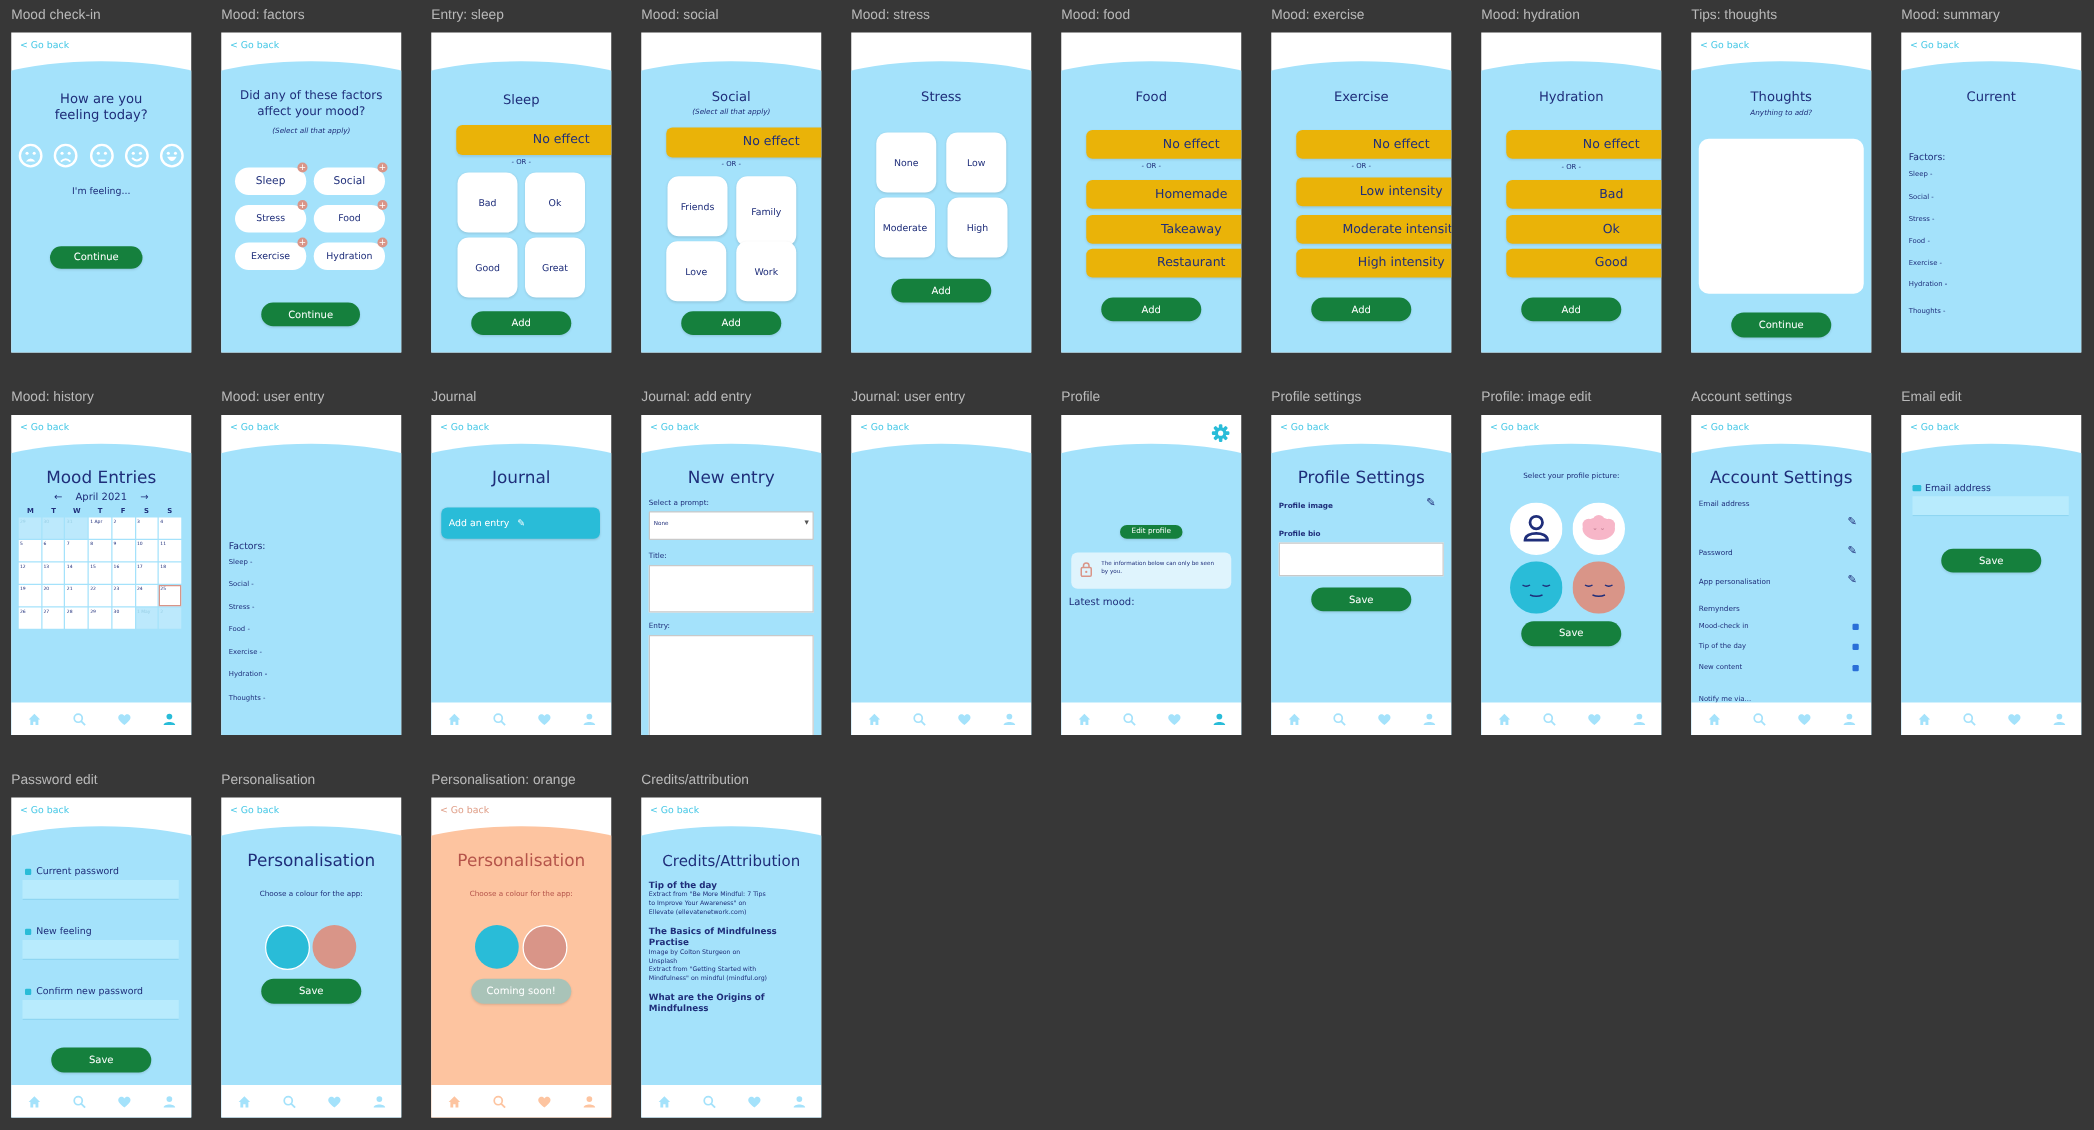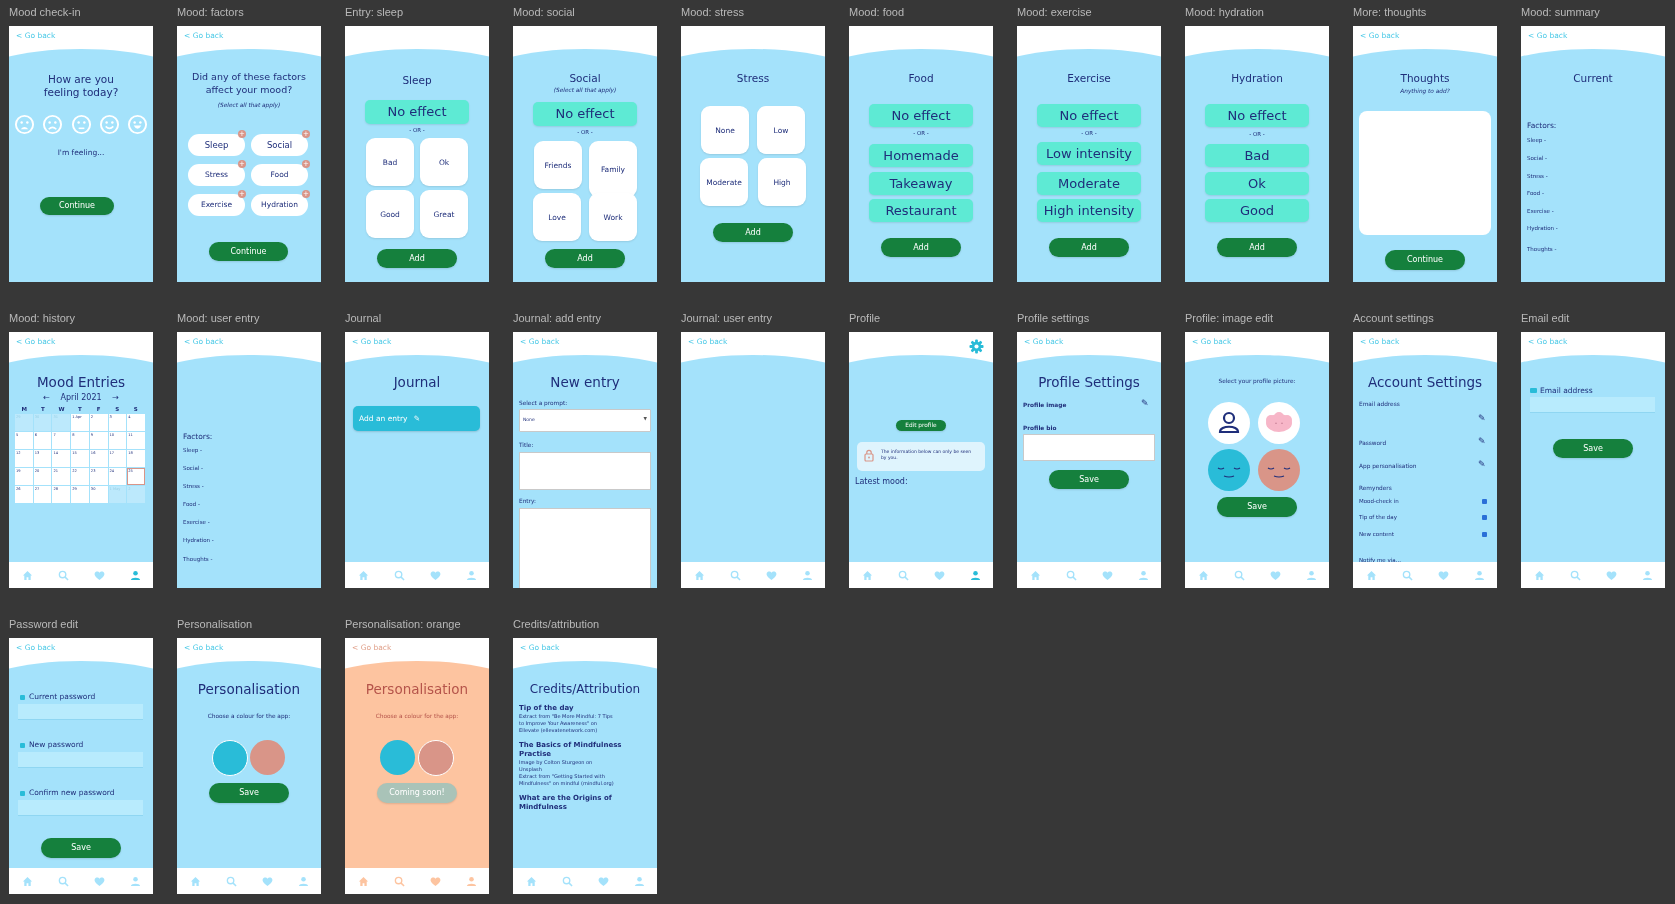--- a/index.html
+++ b/index.html
@@ -7,21 +7,21 @@
   .flabel{position:absolute;font-family:"Liberation Sans",sans-serif;font-size:11px;color:#b9b9b9;white-space:nowrap;}
   .frame{position:absolute;width:144px;height:256px;background:#fff;overflow:hidden;color:#1f2e7a;}
   .arc{position:absolute;left:-40px;top:23px;width:224px;height:400px;border-radius:50%/32px;background:#a4e2fb;}
   .arc.or{background:#fdc4a0;}
   .goback{position:absolute;left:7px;top:5px;font-size:7.5px;color:#47c8e6;}
   .goback.or{color:#e0a08a;}
   .title{position:absolute;left:0;width:144px;text-align:center;color:#1f2e7a;font-size:10.5px;}
   .title.big{font-size:13.5px;}
   .sub{position:absolute;left:0;width:144px;text-align:center;font-size:5.8px;font-style:italic;color:#1f2e7a;}
   .btn{position:absolute;background:#15803d;color:#fff;border-radius:10px;font-size:8px;text-align:center;box-shadow:0 1px 2px rgba(0,0,0,.12);}
-  .opt{position:absolute;background:#5eead4;border-radius:5px;font-size:13px;color:#1f2e7a;text-align:center;box-shadow:0 1px 2px rgba(0,0,0,.1);}
+  .opt{position:absolute;background:#eab308;border-radius:5px;font-size:10px;color:#1f2e7a;text-align:center;box-shadow:0 1px 2px rgba(0,0,0,.1);padding-left:32px;}
   .sq{position:absolute;background:#fff;border-radius:9px;font-size:7.5px;color:#1f2e7a;display:flex;align-items:center;justify-content:center;box-shadow:0 1px 2px rgba(0,0,0,.1);}
   .orsep{position:absolute;left:0;width:144px;text-align:center;font-size:5.5px;color:#1f2e7a;}
   .pill{position:absolute;background:#fff;border-radius:12px;font-size:8.5px;color:#1f2e7a;text-align:center;}
   .plus{position:absolute;width:8px;height:8px;border-radius:50%;background:#d99588;color:#fff;font-size:7px;line-height:8px;text-align:center;}
   .nav{position:absolute;left:0;bottom:0;width:144px;height:26px;background:#fff;display:flex;justify-content:space-around;align-items:center;}
   .nav svg{width:11px;height:11px;}
   .lbl{position:absolute;font-size:6px;color:#1f2e7a;}
   .lblb{position:absolute;font-size:6px;color:#1f2e7a;font-weight:bold;}
   .field{position:absolute;background:#b8ebfd;border-bottom:1px solid #8fd6f2;}
   .box{position:absolute;background:#fff;border:1px solid #c9c9c9;}
@@ -37,21 +37,21 @@
 <body>
 
 <div class="flabel" style="left:9px;top:6px">Mood check-in</div>
 <div class="flabel" style="left:177px;top:6px">Mood: factors</div>
 <div class="flabel" style="left:345px;top:6px">Entry: sleep</div>
 <div class="flabel" style="left:513px;top:6px">Mood: social</div>
 <div class="flabel" style="left:681px;top:6px">Mood: stress</div>
 <div class="flabel" style="left:849px;top:6px">Mood: food</div>
 <div class="flabel" style="left:1017px;top:6px">Mood: exercise</div>
 <div class="flabel" style="left:1185px;top:6px">Mood: hydration</div>
-<div class="flabel" style="left:1353px;top:6px">More: thoughts</div>
+<div class="flabel" style="left:1353px;top:6px">Tips: thoughts</div>
 <div class="flabel" style="left:1521px;top:6px">Mood: summary</div>
 
 <div class="frame" style="left:9px;top:26px">
   <div class="arc"></div>
   <div class="goback">&lt; Go back</div>
   <div class="title" style="top:47px">How are you</div>
   <div class="title" style="top:60px">feeling today?</div>
   <div style="position:absolute;left:5px;top:88px;width:134px;display:flex;justify-content:space-between">
     <svg class="face" width="21" height="21" viewBox="0 0 22 22">
         <circle cx="11" cy="11" r="9" fill="none" stroke="#fff" stroke-width="2"></circle>
@@ -541,21 +541,21 @@
 <div class="flabel" style="left:345px;top:618px">Personalisation: orange</div>
 <div class="flabel" style="left:513px;top:618px">Credits/attribution</div>
 
 <div class="frame" style="left:9px;top:638px">
   <div class="arc"></div>
   <div class="goback">&lt; Go back</div>
   <div style="position:absolute;left:11px;top:57px;width:5px;height:5px;background:#29bcd8;border-radius:1px"></div>
   <div class="lbl" style="left:20px;top:54px;font-size:7.5px">Current password</div>
   <div class="field" style="left:9px;top:66px;width:125px;height:15px"></div>
   <div style="position:absolute;left:11px;top:105px;width:5px;height:5px;background:#29bcd8;border-radius:1px"></div>
-  <div class="lbl" style="left:20px;top:102px;font-size:7.5px">New password</div>
+  <div class="lbl" style="left:20px;top:102px;font-size:7.5px">New feeling</div>
   <div class="field" style="left:9px;top:114px;width:125px;height:15px"></div>
   <div style="position:absolute;left:11px;top:153px;width:5px;height:5px;background:#29bcd8;border-radius:1px"></div>
   <div class="lbl" style="left:20px;top:150px;font-size:7.5px">Confirm new password</div>
   <div class="field" style="left:9px;top:162px;width:125px;height:15px"></div>
   <div class="btn" style="left:32px;top:200px;width:80px;height:20px;line-height:20px">Save</div>
   <div class="nav">
     <svg fill="#a4e2fb">
         <use href="#i-home"></use>
       </svg>
     <svg fill="none" stroke="#a4e2fb">

